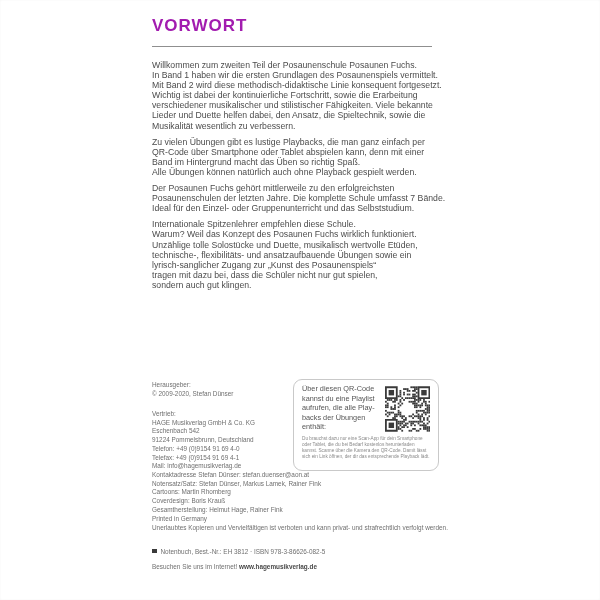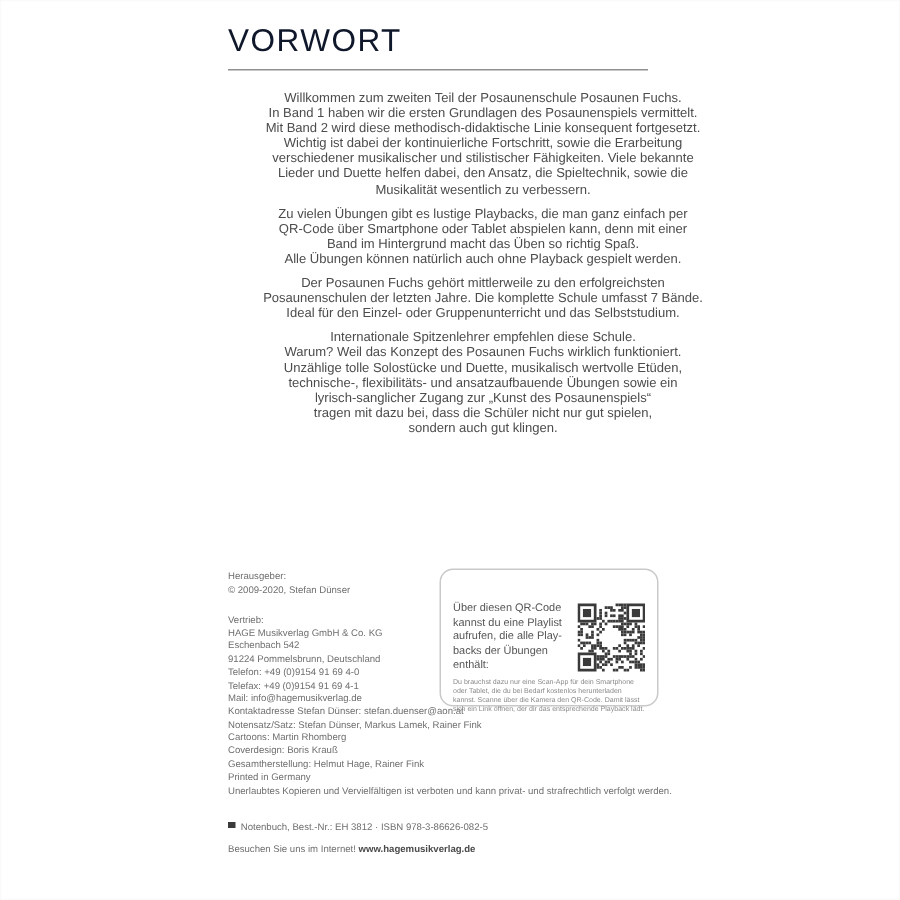--- a/index.html
+++ b/index.html
@@ -4,50 +4,50 @@
 <style>
   * { margin:0; padding:0; box-sizing:border-box; }
   html,body { background:#e8e8e8; }
   .page {
     position:relative; width:600px; height:600px; background:#ffffff;
     font-family:"Liberation Sans", sans-serif; overflow:hidden;
     box-shadow:inset 0 0 2px rgba(0,0,0,.06);
   }
   .title {
     position:absolute; left:152px; top:16px;
-    font-size:21px; font-weight:400; letter-spacing:1px; color:#0f172a;
+    font-size:17px; font-weight:700; letter-spacing:1px; color:#a21caf;
   }
   .rule {
     position:absolute; left:152px; top:46px; width:280px; height:1px;
     background:#8f8f8f;
   }
   .body-text {
     position:absolute; left:152px; top:60px; width:340px;
-    font-size:8.7px; line-height:10.1px; color:#4c4c4c;text-align:center;
+    font-size:8.7px; line-height:10.1px; color:#4c4c4c;
   }
   .para { white-space:pre-line; margin-bottom:6px; }
   .imprint-block {
     position:absolute; left:152px; white-space:pre-line;
     font-size:6.4px; line-height:8.7px; color:#6f6f6f;
   }
   .imprint-publisher { top:381px; }
   .imprint-distribution { top:410px; }
   .imprint-credits { top:471px; }
   .imprint-copyright { top:524px; width:400px; }
   .imprint-order { top:539px; }
   .imprint-footer { top:554px; }
   .bullet {
     display:inline-block; width:4.5px; height:4.5px; background:#3a3a3a;
     margin-right:4px; vertical-align:middle; position:relative; top:-1px;
   }
   .url { font-weight:bold; color:#4a4a4a; }
   .qr-box {
     position:absolute; left:293px; top:379px; width:146px; height:92px;
     border:1px solid #c9c9c9; border-radius:9px; background:#fff;
-    padding:20px 8px 5px 8px;
+    padding:4px 8px 5px 8px;
   }
   .qr-top { display:flex; justify-content:space-between; }
   .qr-heading {
     width:84px; font-size:7.3px; line-height:9.5px; color:#555;
     white-space:pre-line;
   }
   .qr-svg { width:46px; height:46px; margin-top:2px; }
   .qr-note {
     margin-top:4px; font-size:4.7px; line-height:5.9px; color:#8a8a8a;
   }

